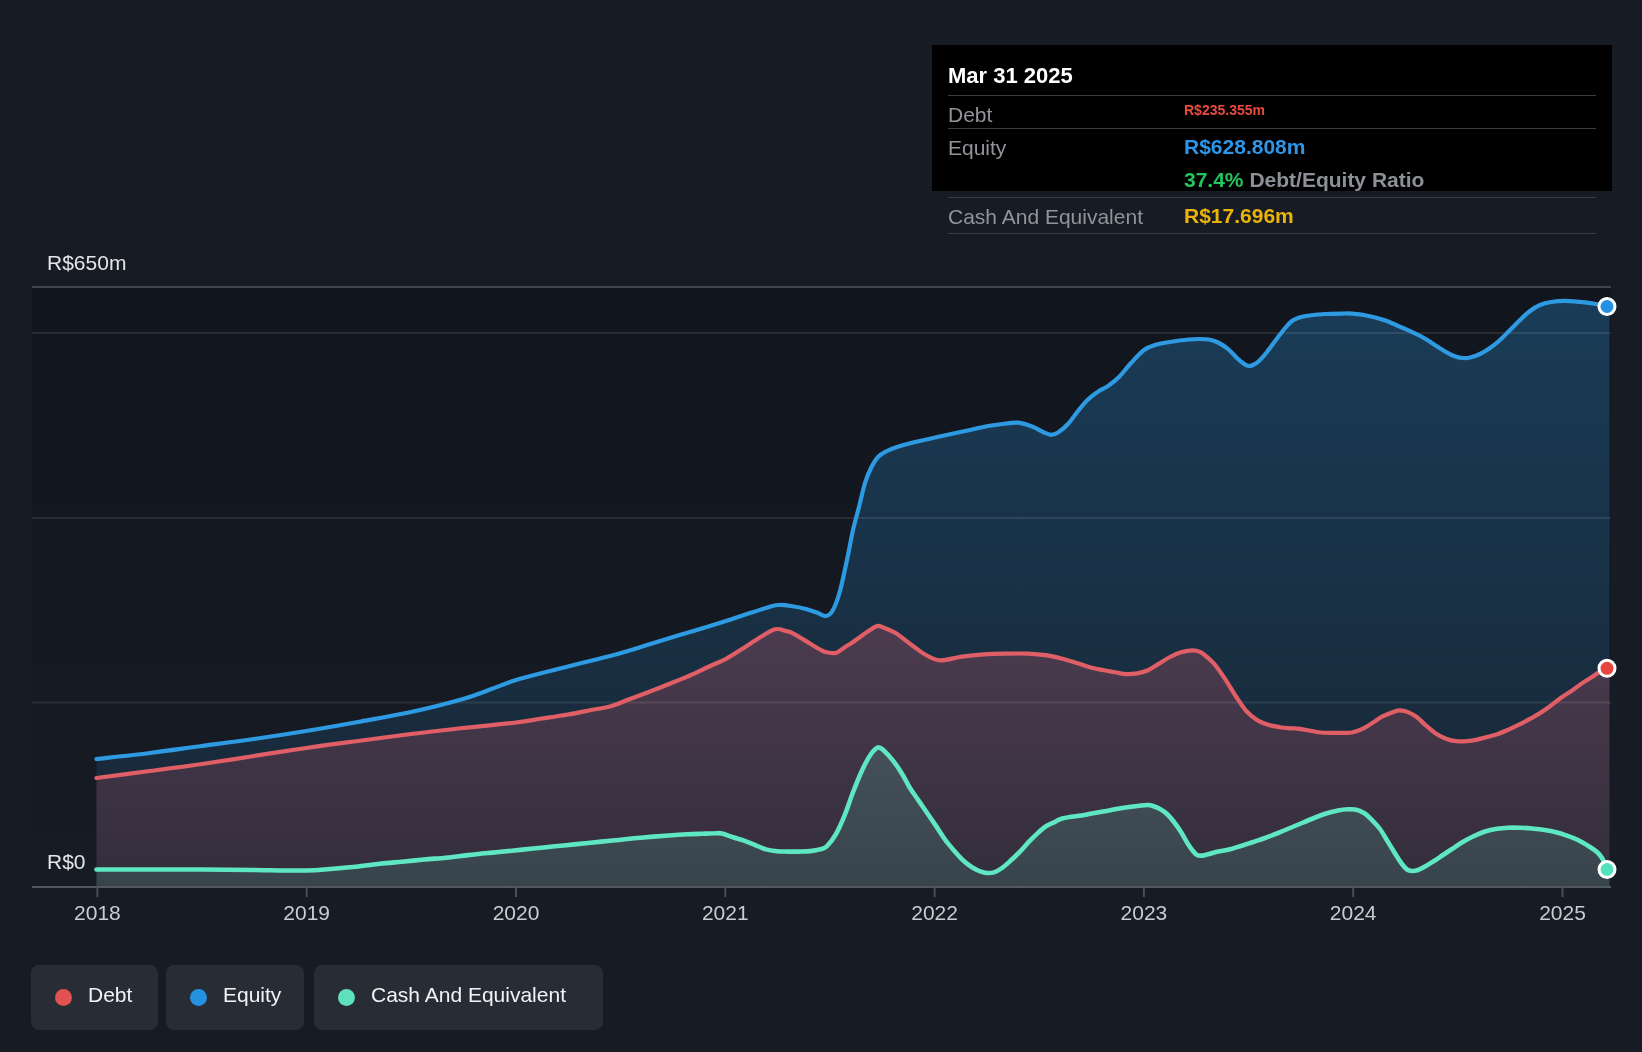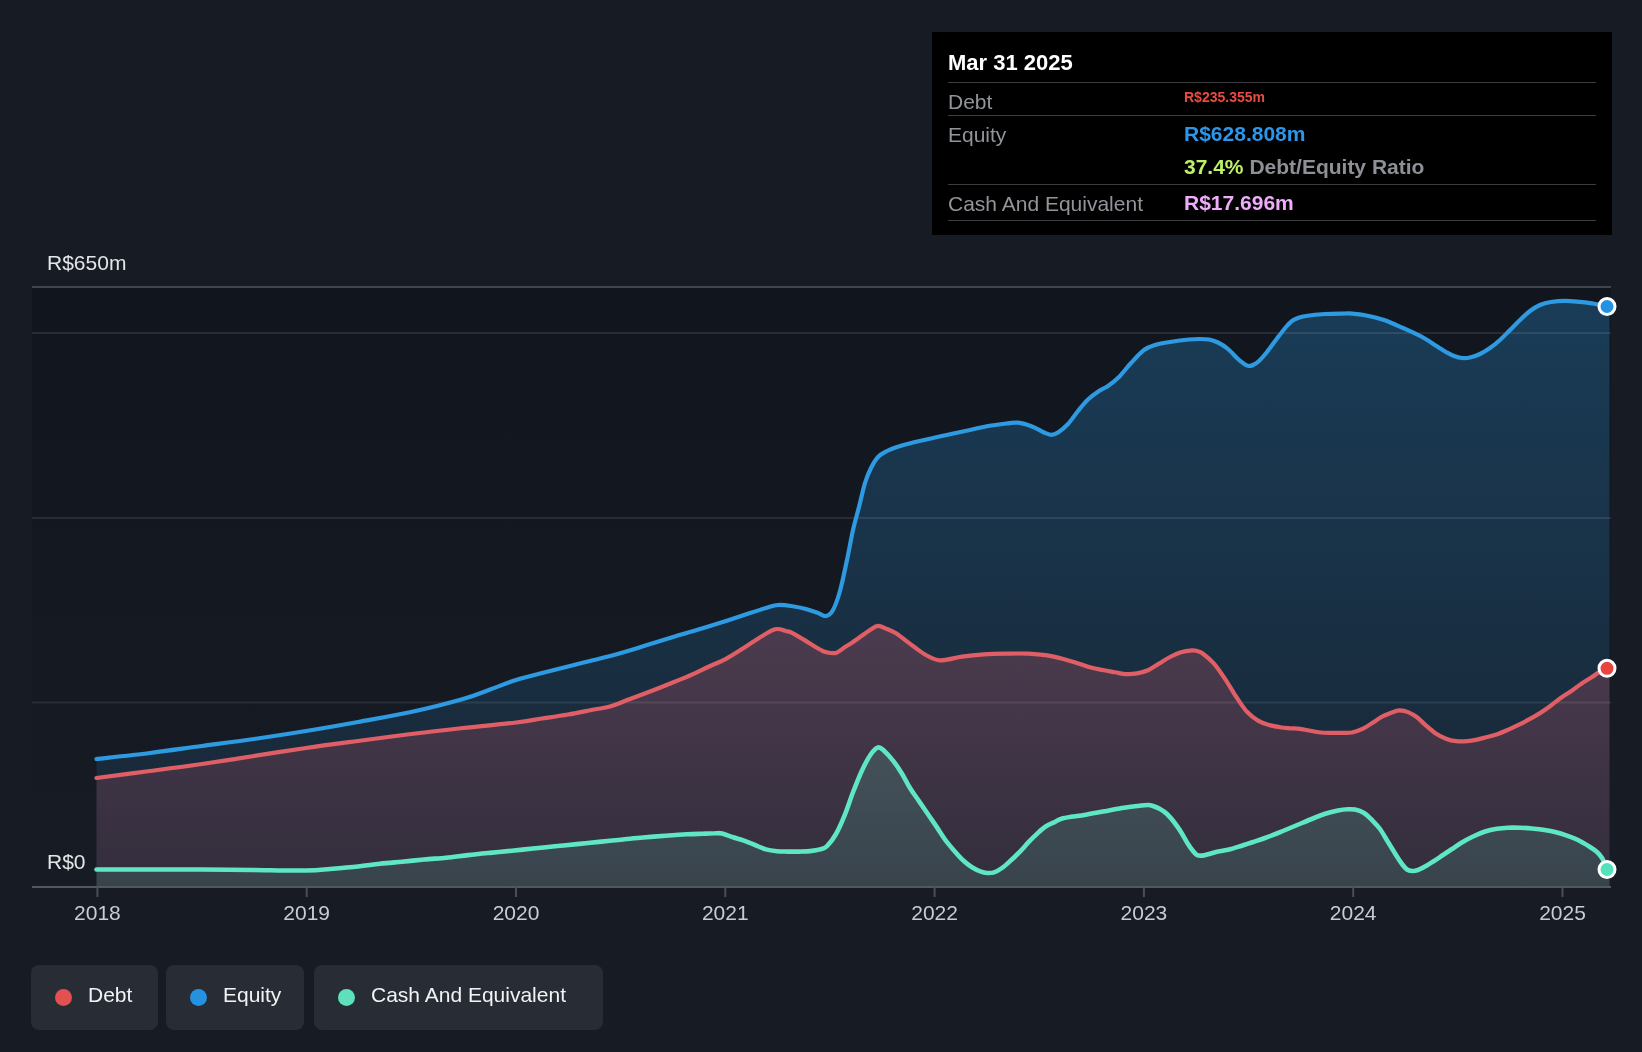--- a/index.html
+++ b/index.html
@@ -58,32 +58,32 @@
 <text x="47" y="869" font-size="21" fill="#e3e5e8">R$0</text>
 <text x="97.4" y="920" text-anchor="middle" font-size="21" fill="#c9ccd1">2018</text>
     <text x="306.7" y="920" text-anchor="middle" font-size="21" fill="#c9ccd1">2019</text>
     <text x="516.0" y="920" text-anchor="middle" font-size="21" fill="#c9ccd1">2020</text>
     <text x="725.3" y="920" text-anchor="middle" font-size="21" fill="#c9ccd1">2021</text>
     <text x="934.6" y="920" text-anchor="middle" font-size="21" fill="#c9ccd1">2022</text>
     <text x="1143.9" y="920" text-anchor="middle" font-size="21" fill="#c9ccd1">2023</text>
     <text x="1353.2" y="920" text-anchor="middle" font-size="21" fill="#c9ccd1">2024</text>
     <text x="1562.5" y="920" text-anchor="middle" font-size="21" fill="#c9ccd1">2025</text>
 </svg>
-<div style="position:absolute;left:932px;top:32px;width:680px;height:203px;background:#000000;">
+<div style="position:absolute;left:932px;top:45px;width:680px;height:146px;background:#000000;">
 <div style="position:absolute;left:16px;top:18px;font-size:22px;font-weight:bold;color:#fff;">Mar 31 2025</div>
 <div style="position:absolute;left:16px;right:16px;top:50px;border-top:1px solid #3b3d41;"></div>
 <div style="position:absolute;left:16px;top:58px;font-size:21px;color:#919499;">Debt</div>
 <div style="position:absolute;left:252px;top:57px;font-size:14px;font-weight:bold;color:#ea4b41;">R$235.355m</div>
 <div style="position:absolute;left:16px;right:16px;top:83px;border-top:1px solid #3b3d41;"></div>
 <div style="position:absolute;left:16px;top:91px;font-size:21px;color:#919499;">Equity</div>
 <div style="position:absolute;left:252px;top:90px;font-size:21px;font-weight:bold;color:#2d96e8;">R$628.808m</div>
-<div style="position:absolute;left:252px;top:123px;font-size:21px;color:#8d9096;font-weight:bold;"><span style="color:#bef264;">37.4%</span> Debt/Equity Ratio</div>
+<div style="position:absolute;left:252px;top:123px;font-size:21px;color:#8d9096;font-weight:bold;"><span style="color:#22c55e;">37.4%</span> Debt/Equity Ratio</div>
 <div style="position:absolute;left:16px;right:16px;top:152px;border-top:1px solid #3b3d41;"></div>
 <div style="position:absolute;left:16px;top:160px;font-size:21px;color:#919499;">Cash And Equivalent</div>
-<div style="position:absolute;left:252px;top:159px;font-size:21px;font-weight:bold;color:#f0abfc;">R$17.696m</div>
+<div style="position:absolute;left:252px;top:159px;font-size:21px;font-weight:bold;color:#eab308;">R$17.696m</div>
 <div style="position:absolute;left:16px;right:16px;top:188px;border-top:1px solid #3b3d41;"></div>
 </div>
 <div style="position:absolute;left:31px;top:965px;width:127px;height:65px;background:#272c35;border-radius:8px;">
     <span style="position:absolute;left:24px;top:24px;width:17px;height:17px;border-radius:50%;background:#e2504f;"></span>
     <span style="position:absolute;left:57px;top:18px;font-size:21px;color:#f2f3f4;">Debt</span>
   </div>
 <div style="position:absolute;left:166px;top:965px;width:138px;height:65px;background:#272c35;border-radius:8px;">
     <span style="position:absolute;left:24px;top:24px;width:17px;height:17px;border-radius:50%;background:#2592e0;"></span>
     <span style="position:absolute;left:57px;top:18px;font-size:21px;color:#f2f3f4;">Equity</span>
   </div>

